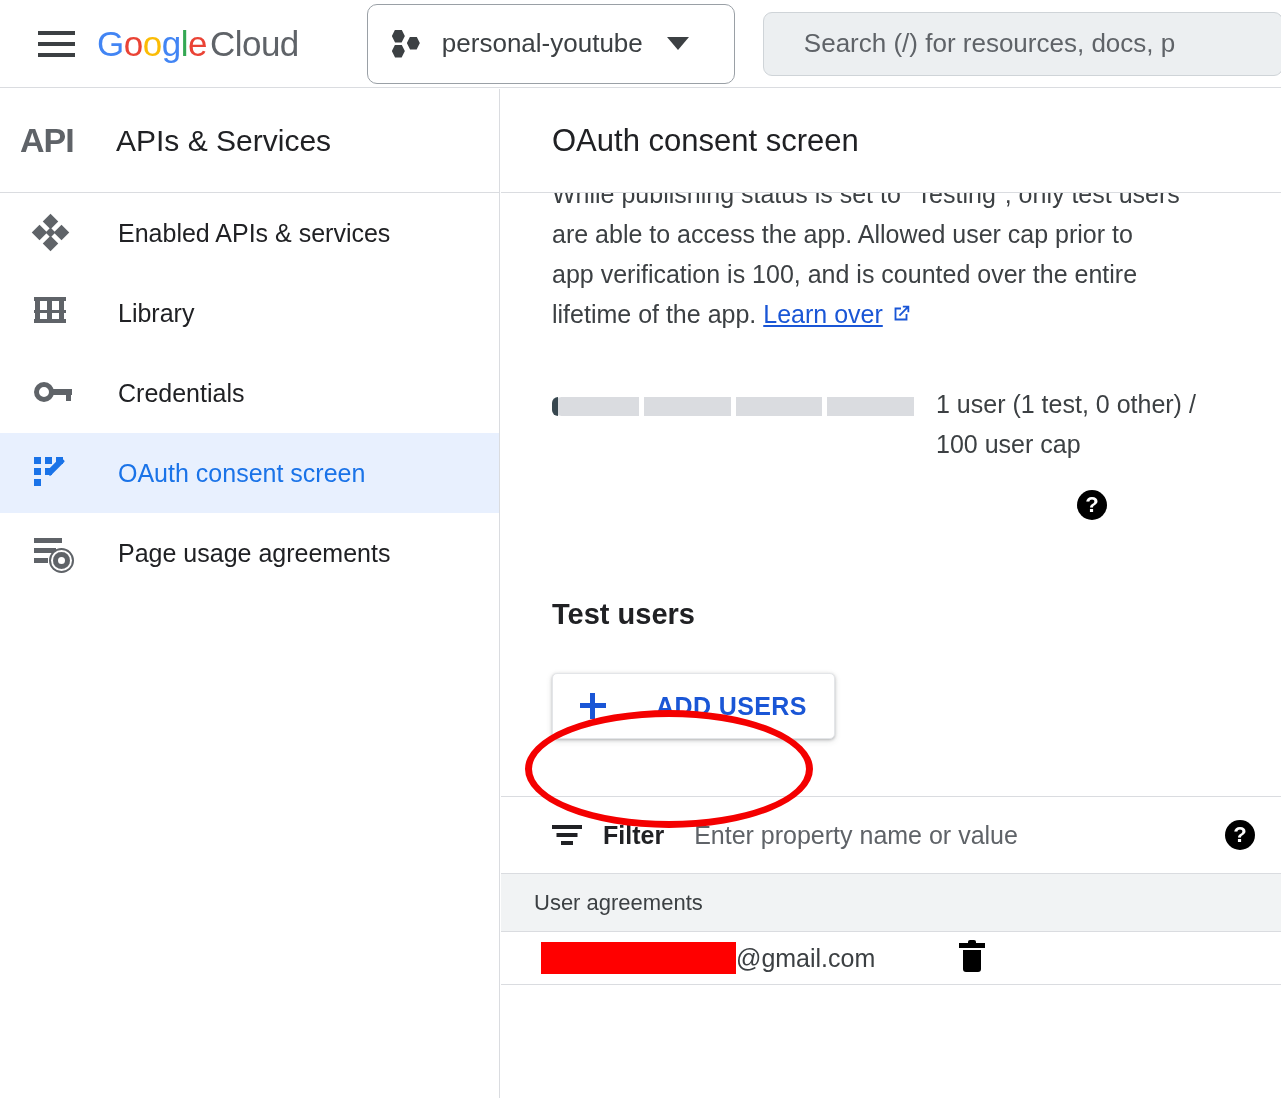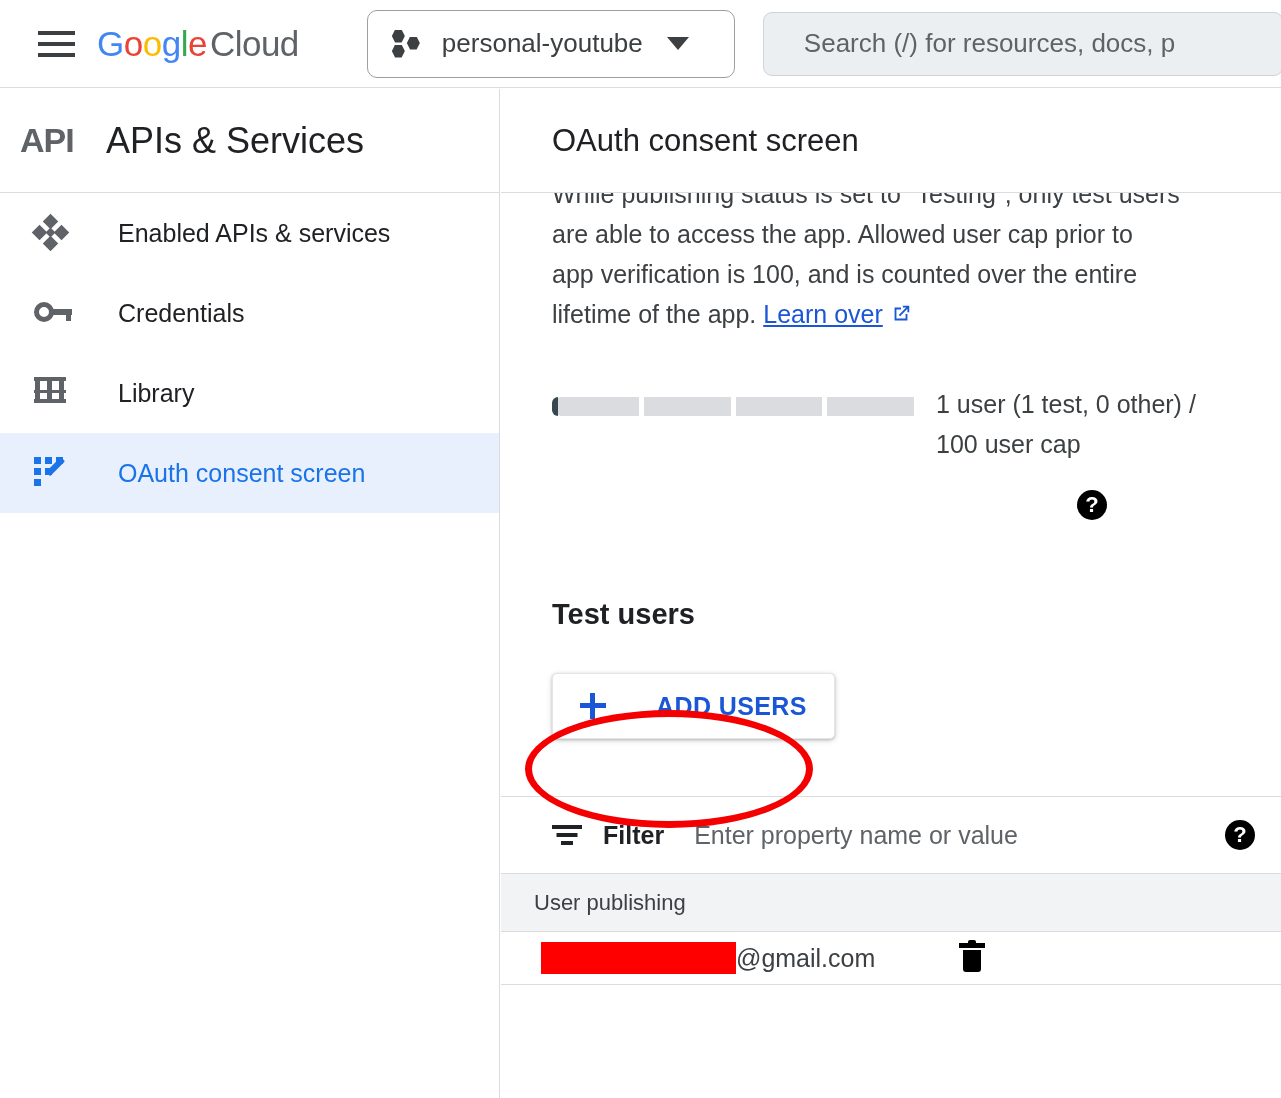--- a/index.html
+++ b/index.html
@@ -38,21 +38,21 @@
   .brand .g1 { color: #4285F4; }
   .brand .g2 { color: #EA4335; }
   .brand .g3 { color: #FBBC05; }
   .brand .g4 { color: #4285F4; }
   .brand .g5 { color: #34A853; }
   .brand .g6 { color: #EA4335; }
   .brand .cloudword { color: #5f6368; margin-left: 3px; }
 
   .project-chip {
     margin-left: 68px;
-    height: 68px; min-width: 368px;
+    height: 80px; min-width: 368px;
     border: 1px solid #9aa0a6; border-radius: 10px;
     background: #fff;
     display: flex; align-items: center; gap: 20px;
     padding: 0 26px 0 24px;
     cursor: pointer;
   }
   .proj-icon { width: 30px; height: 28px; position: relative; flex: none; }
   .proj-icon span {
     position: absolute; width: 13px; height: 13px; background: #3c4043;
     clip-path: polygon(25% 0%, 75% 0%, 100% 50%, 75% 100%, 25% 100%, 0% 50%);
@@ -94,21 +94,21 @@
   .side-header {
     height: 104px; display: flex; align-items: center;
     border-bottom: 1px solid #dadce0;
     padding-left: 20px;
   }
   .api-logo {
     font-family: Liberation Sans, sans-serif;
     font-size: 34px; font-weight: bold; color: #5f6368;
     letter-spacing: -1px; width: 78px;
   }
-  .side-title { font-size: 36px; color: #202124; margin-left: 8px; }
+  .side-title { font-size: 30px; color: #202124; margin-left: 18px; }
 
   .nav-item {
     height: 80px; display: flex; align-items: center;
     padding-left: 34px; cursor: pointer;
   }
   .nav-item.active { background: #e8f0fe; }
   .nav-ico { width: 50px; flex: none; display:flex; align-items:center; }
   .nav-label { font-size: 25px; color: #202124; margin-left: 34px; white-space: nowrap; }
   .nav-item.active .nav-label { color: #1a73e8; }
 
@@ -326,58 +326,69 @@
           <i></i>
           <i></i>
           <i></i>
         </div>
     </div>
     <div class="nav-label">Enabled APIs &amp; services</div>
   </div>
 
   <div class="nav-item">
     <div class="nav-ico">
-      <div class="ico-key">
-          <i class="ring"></i>
-          <i class="shaft"></i>
-          <i class="tooth"></i>
-        </div>
-    </div>
-    <div class="nav-label">Credentials</div>
-  </div>
-
-  <div class="nav-item">
-    <div class="nav-ico">
       <div class="ico-library">
           <i class="t"></i>
           <i class="c1"></i>
           <i class="c2"></i>
           <i class="c3"></i>
           <i class="m"></i>
           <i class="b"></i>
         </div>
     </div>
     <div class="nav-label">Library</div>
+  </div>
+
+  <div class="nav-item">
+    <div class="nav-ico">
+      <div class="ico-key">
+          <i class="ring"></i>
+          <i class="shaft"></i>
+          <i class="tooth"></i>
+        </div>
+    </div>
+    <div class="nav-label">Credentials</div>
   </div>
 
   <div class="nav-item active">
     <div class="nav-ico">
       <div class="ico-oauth">
         <i class="d" style="left:0;top:0"></i>
           <i class="d" style="left:11px;top:0"></i>
           <i class="d" style="left:22px;top:0"></i>
         <i class="d" style="left:0;top:11px"></i>
           <i class="d" style="left:11px;top:11px"></i>
         <i class="d" style="left:0;top:22px"></i>
         <i class="p"></i>
       </div>
     </div>
     <div class="nav-label">OAuth consent screen</div>
   </div>
 
+  <div class="nav-item">
+    <div class="nav-ico">
+      <div class="ico-pageusage">
+          <i class="l l1"></i>
+          <i class="l l2"></i>
+          <i class="l l3"></i>
+          <i class="gear"></i>
+        </div>
+    </div>
+    <div class="nav-label">Page usage agreements</div>
+  </div>
 </div>
 
 <div class="content">
 
   <div class="content-header">
     <div class="page-title">OAuth consent screen</div>
   </div>
 
   <div class="scrollbody">
 
@@ -425,21 +436,21 @@
           <i class="f1"></i>
           <i class="f2"></i>
           <i class="f3"></i>
         </div>
       <div class="filter-label">Filter</div>
       <input class="filter-input" type="text" placeholder="Enter property name or value" style="">
       <div class="help-dot">?</div>
     </div>
 
     <div class="tbl-head">
-      <div class="tbl-head-label">User publishing</div>
+      <div class="tbl-head-label">User agreements</div>
     </div>
 
     <div class="tbl-row">
       <span class="redact"></span>
         <span class="email-tail">@gmail.com</span>
       <span class="ico-trash">
         <i class="hdl"></i>
           <i class="lid"></i>
           <i class="can"></i>
       </span>

